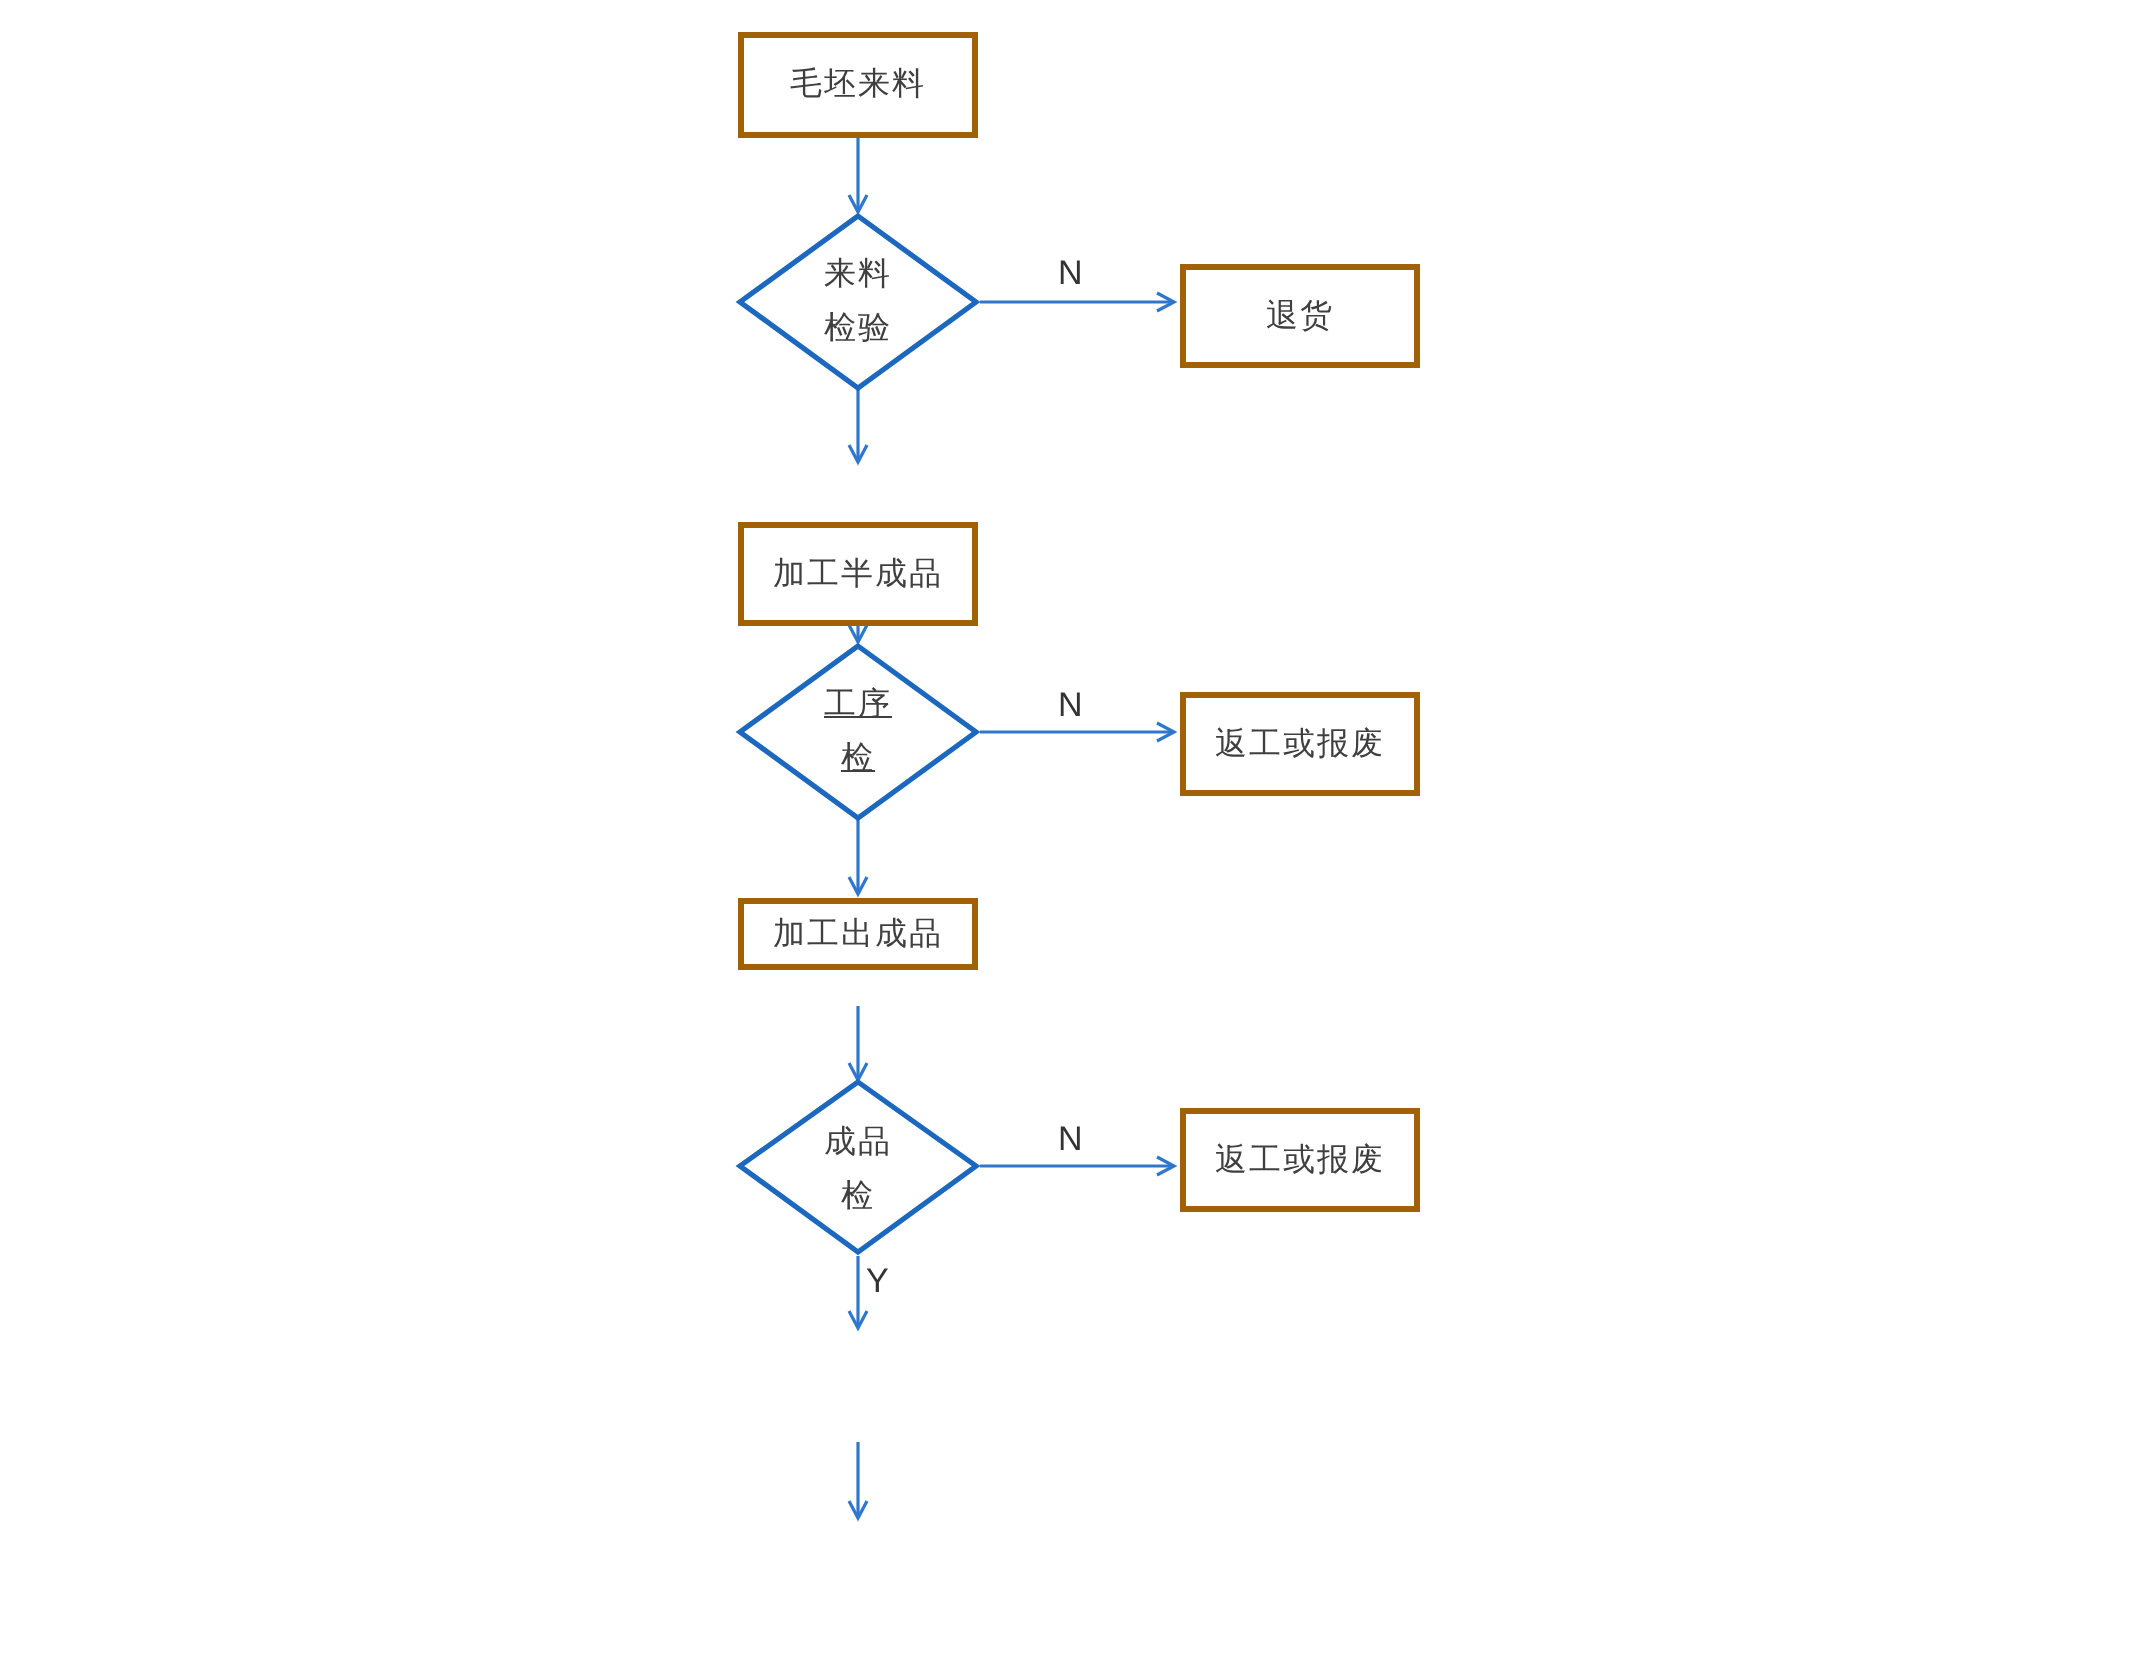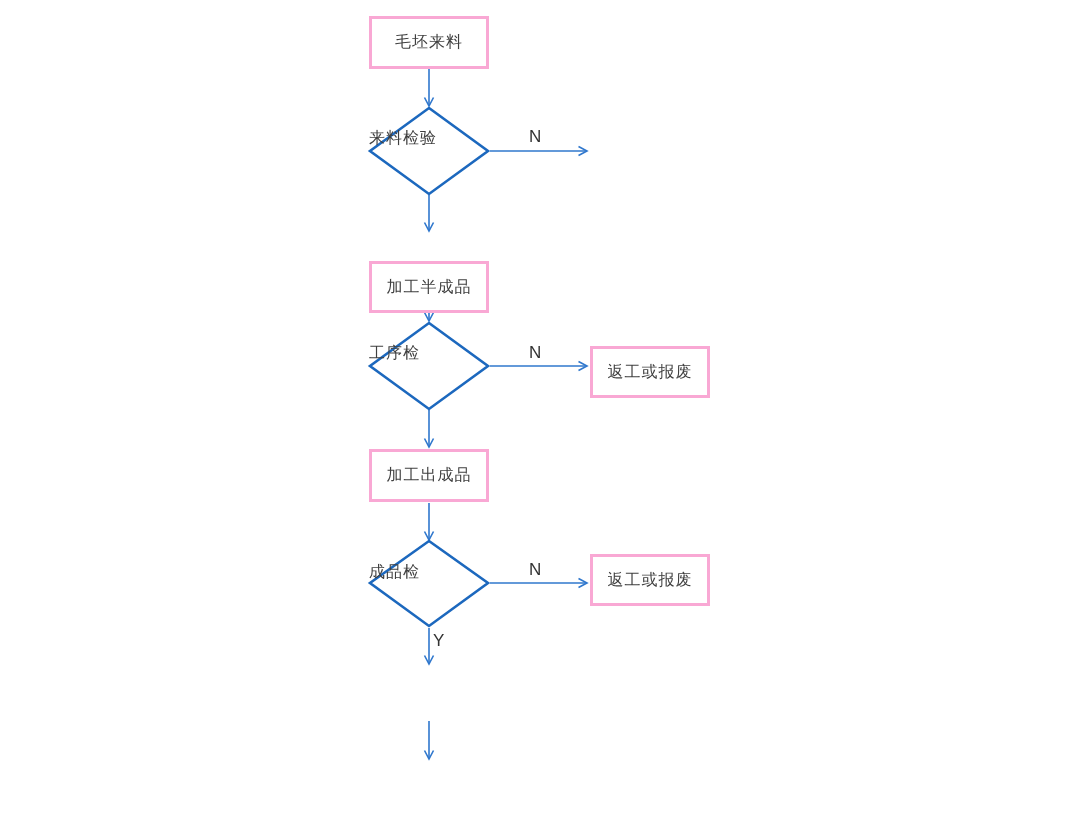--- a/index.html
+++ b/index.html
@@ -19,61 +19,61 @@
     position: absolute;
     left: 0;
     top: 0;
     width: 1066px;
     height: 830px;
   }
   .pbox {
     position: absolute;
     box-sizing: border-box;
     width: 120px;
-    border: 3px solid #f9a8d4;
+    border: 3px solid #a16207;
     background: #ffffff;
     display: flex;
     align-items: center;
     justify-content: center;
     font-size: 16px;
     color: #3f3f3f;
     letter-spacing: 1px;
     text-align: left;
   }
   .dlabel {
     position: absolute;
     width: 120px;
     left: 369px;
     display: flex;
-    flex-direction: row;
+    flex-direction: column;
     align-items: center;
     font-size: 16px;
     line-height: 27px;
     color: #3f3f3f;
     letter-spacing: 1px;
     text-align: center;
   }
   .branch {
     position: absolute;
     font-size: 17px;
     color: #333333;
     line-height: 17px;
   }
   
   .b-raw      { left: 369px; top: 16px;  height: 53px; }
   .b-return   { left: 590px; top: 132px; height: 52px; }
   .b-semi     { left: 369px; top: 233px; height: 52px; margin-top: 28px; }
   .b-rework1  { left: 590px; top: 346px; height: 52px; }
-  .b-finish   { left: 369px; top: 449px; height: 53px; }
+  .b-finish   { left: 369px; top: 449px; height: 36px; }
   .b-rework2  { left: 590px; top: 554px; height: 52px; }
   .b-clean    { left: 369px; top: 666px; height: 54px; }
   .b-store    { left: 369px; top: 761px; height: 52px; }
   
   .d-incoming { top: 124px; }
-  .d-process  { top: 339px; }
+  .d-process  { top: 339px; text-decoration: underline; }
   .d-final    { top: 558px; }
   
   .n1 { left: 529px; top: 128px; }
   .n2 { left: 529px; top: 344px; }
   .n3 { left: 529px; top: 561px; }
   .y1 { left: 433px; top: 632px; }
 </style>
 </head>
 <body>
 
@@ -98,20 +98,21 @@
     <line x1="490" y1="366" x2="587" y2="366" stroke="#2f77cd" stroke-width="1.6" marker-end="url(#arrow)"></line>
     <line x1="490" y1="583" x2="587" y2="583" stroke="#2f77cd" stroke-width="1.6" marker-end="url(#arrow)"></line>
 
     <polygon points="429,108 488,151 429,194 370,151" fill="#ffffff" stroke="#1c68be" stroke-width="2.6" stroke-linejoin="miter"></polygon>
     <polygon points="429,323 488,366 429,409 370,366" fill="#ffffff" stroke="#1c68be" stroke-width="2.6" stroke-linejoin="miter"></polygon>
     <polygon points="429,541 488,583 429,626 370,583" fill="#ffffff" stroke="#1c68be" stroke-width="2.6" stroke-linejoin="miter"></polygon>
   </svg>
 
   <div class="pbox b-raw">毛坯来料</div>
 
+  <div class="pbox b-return">退货</div>
 
   <div class="pbox b-semi">加工半成品</div>
 
   <div class="pbox b-rework1">返工或报废</div>
 
   <div class="pbox b-finish">加工出成品</div>
 
   <div class="pbox b-rework2">返工或报废</div>
 
 

